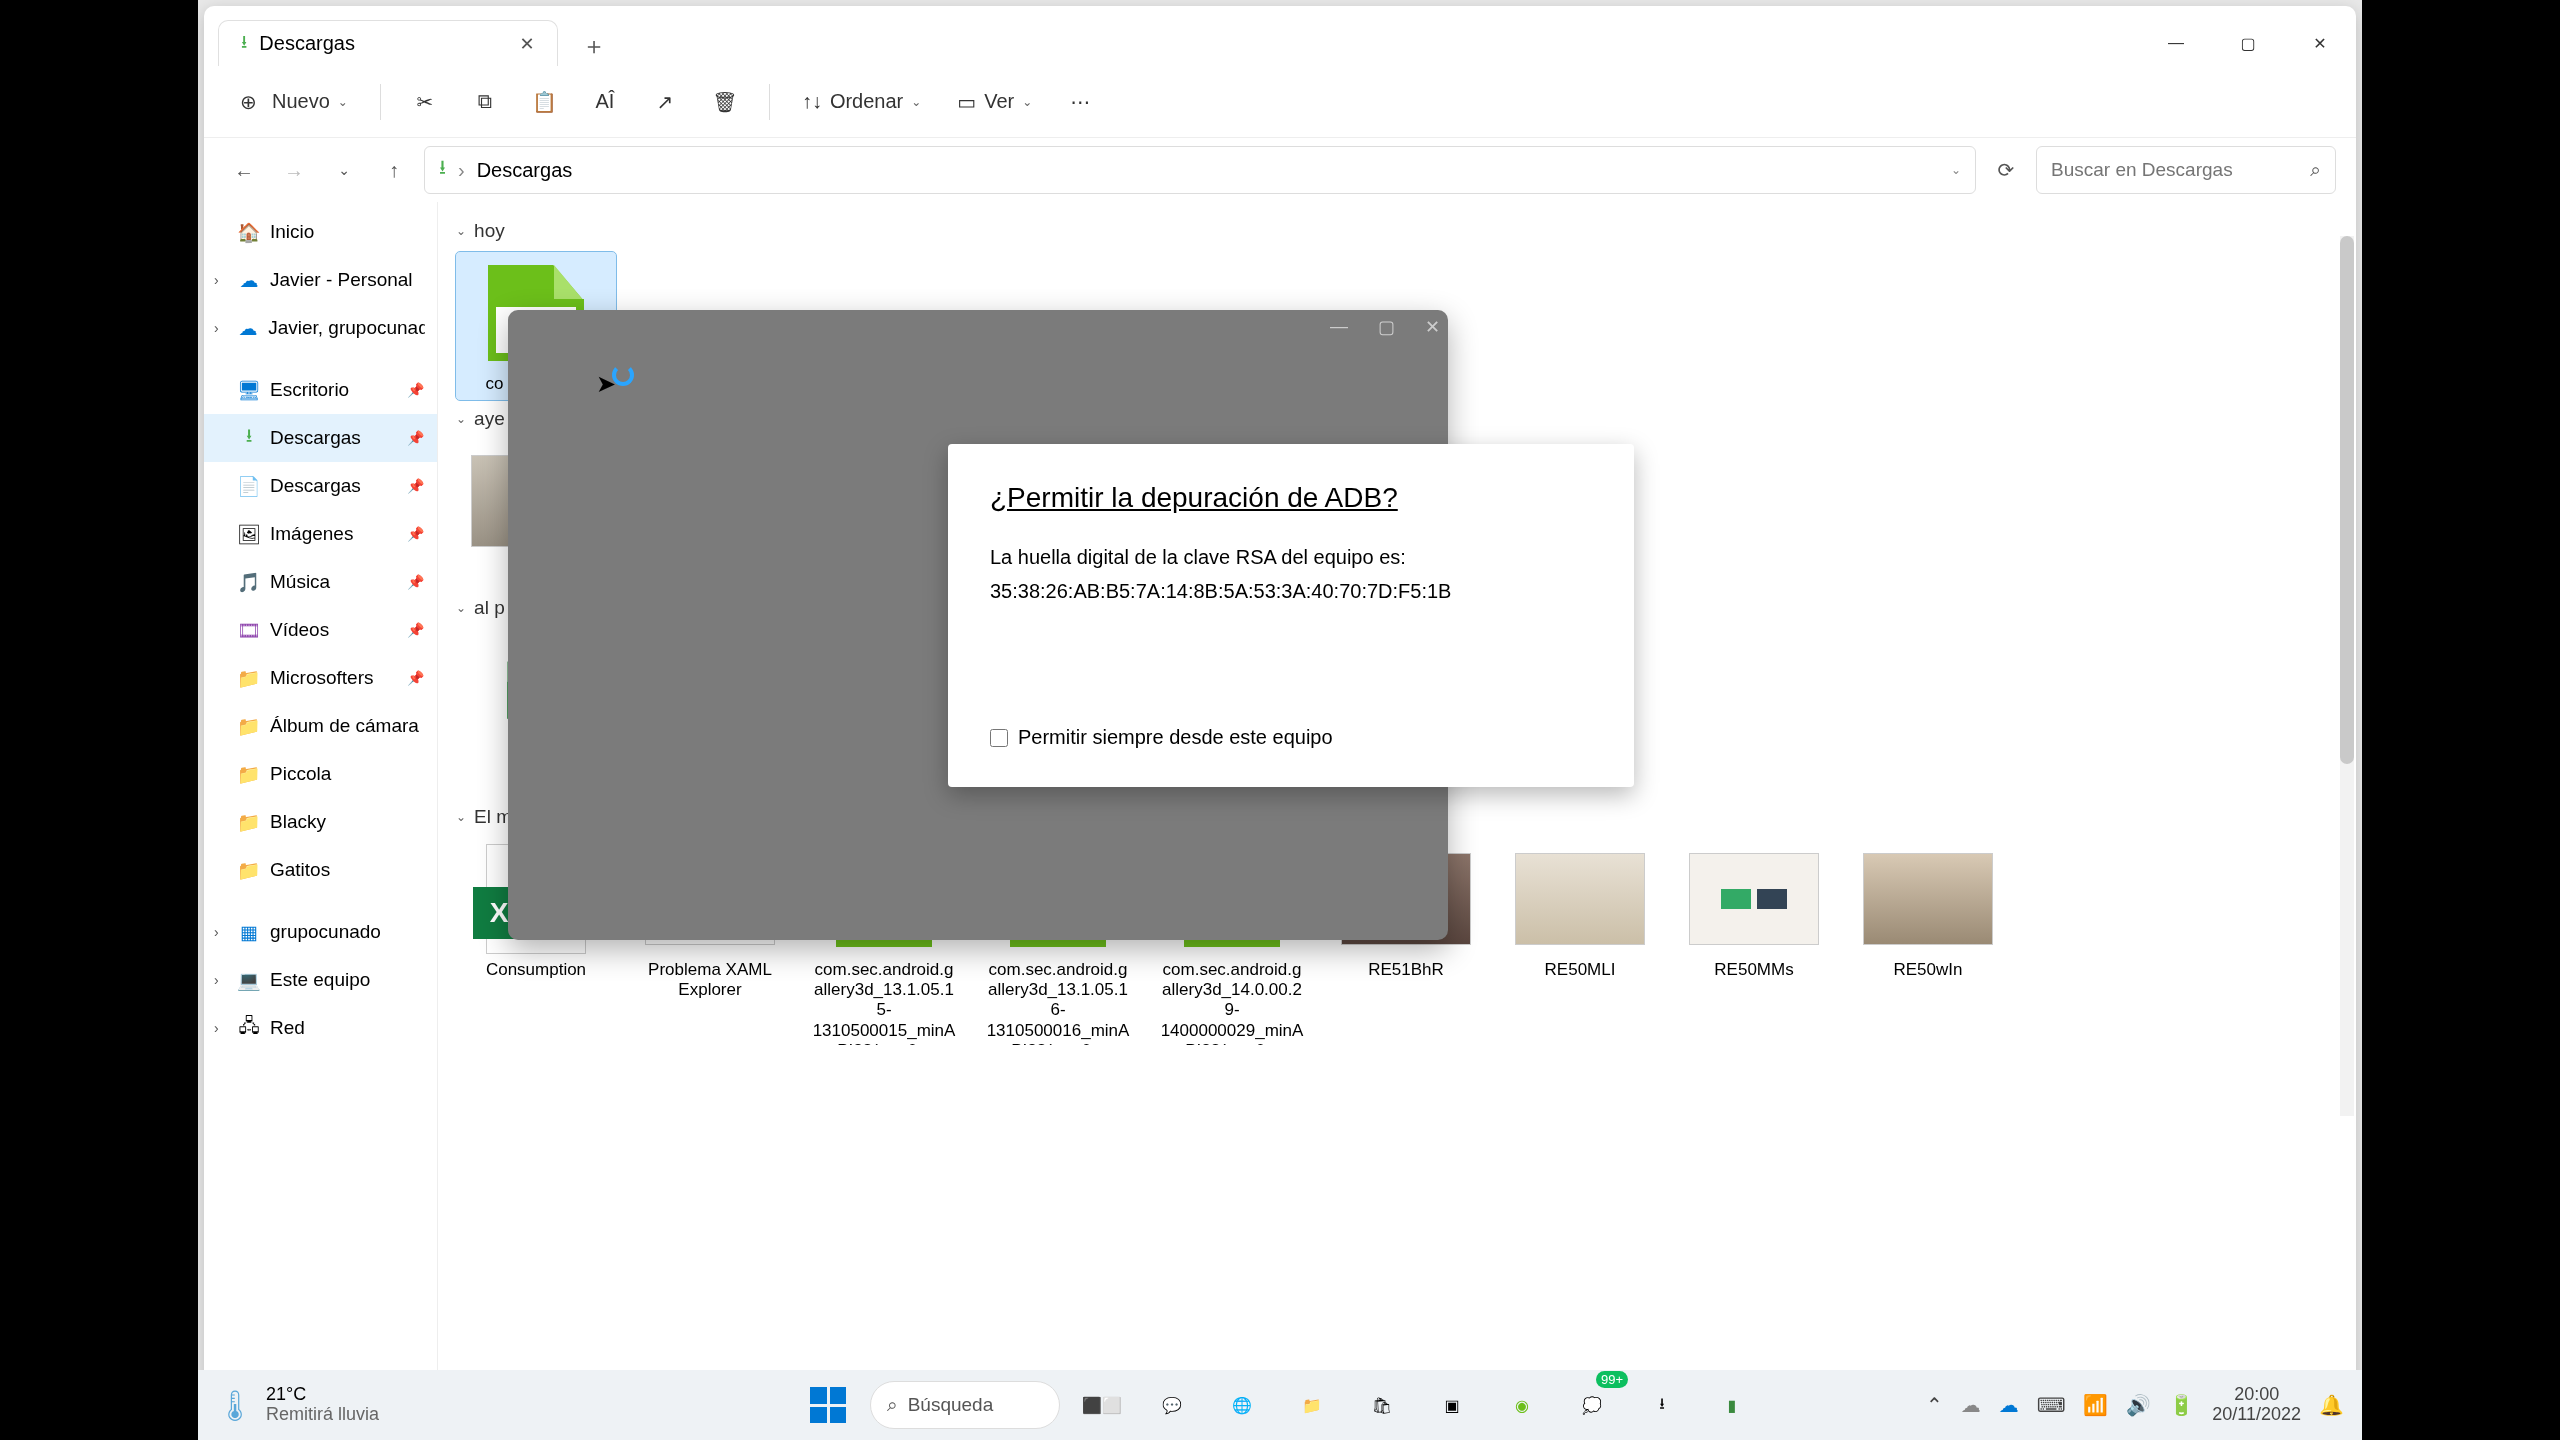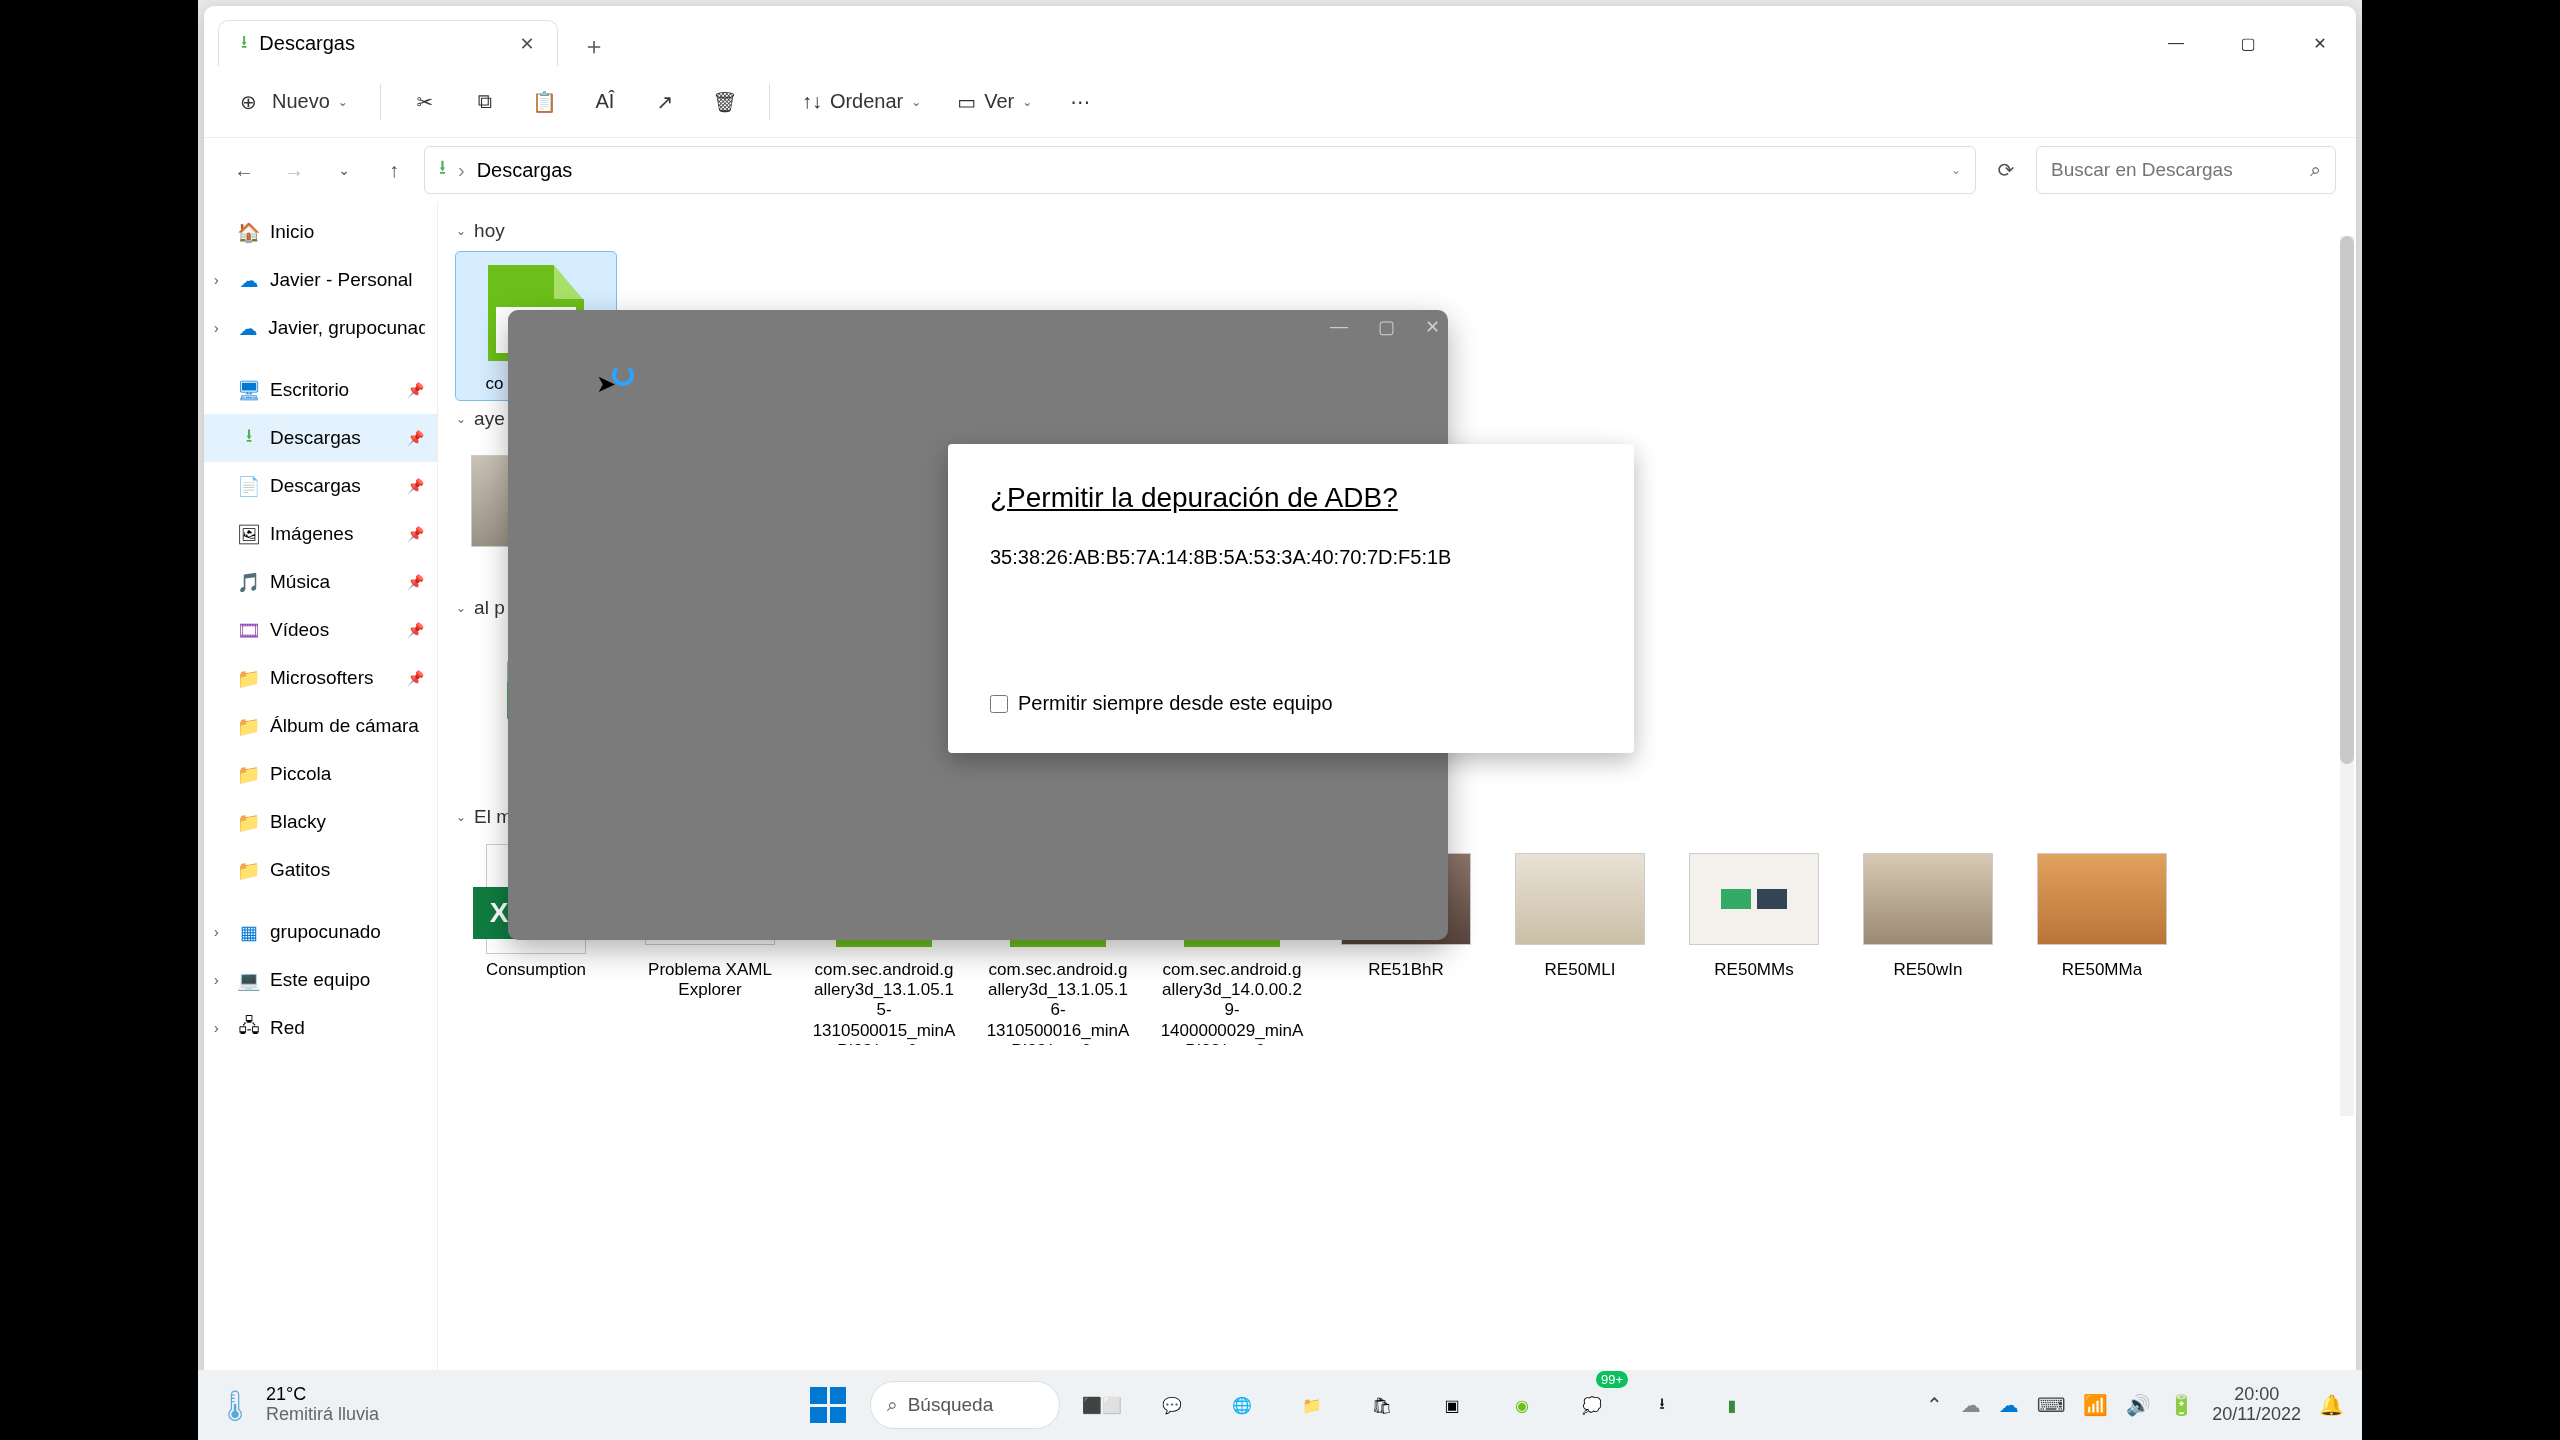--- a/index.html
+++ b/index.html
@@ -378,26 +378,20 @@
                 </div>
               </div>
               <div class="file-label">RE50MMs</div>
             </div>
           <div class="file">
               <div class="thumb">
                 <div class="img-thumb" style="background:linear-gradient(#d8c9b4,#9a8a74)"></div>
               </div>
               <div class="file-label">RE50wIn</div>
             </div>
-          <div class="file">
-              <div class="thumb">
-                <div class="img-thumb" style="background:linear-gradient(#e2a25e,#b87538)"></div>
-              </div>
-              <div class="file-label">RE50MMa</div>
-            </div>
         </div>
       </div>
     </div>
 
     <div class="statusbar">
       <span>29 elementos</span>
       <span><span>1 elemento seleccionado</span>&nbsp;&nbsp;<span>122 MB</span></span>
       <div class="views">
         <span>≡</span>
         <span style="background:#e8f0f8">▦</span>
@@ -414,20 +408,21 @@
       <span>—</span>
       <span>▢</span>
       <span>✕</span>
     </div>
   </div>
   <div class="cursor">➤</div>
   <div class="cursor-spin"></div>
 
   <div class="dialog">
     <h2>¿Permitir la depuración de ADB?</h2>
+    <p>La huella digital de la clave RSA del equipo es:</p>
     <p>35:38:26:AB:B5:7A:14:8B:5A:53:3A:40:70:7D:F5:1B</p>
     <label class="dlg-check">
       <input type="checkbox" style="">
       <span>Permitir siempre desde este equipo</span>
     </label>
   </div>
 
   <div class="taskbar">
     <div class="weather">
       <span class="wicon">🌡</span>

